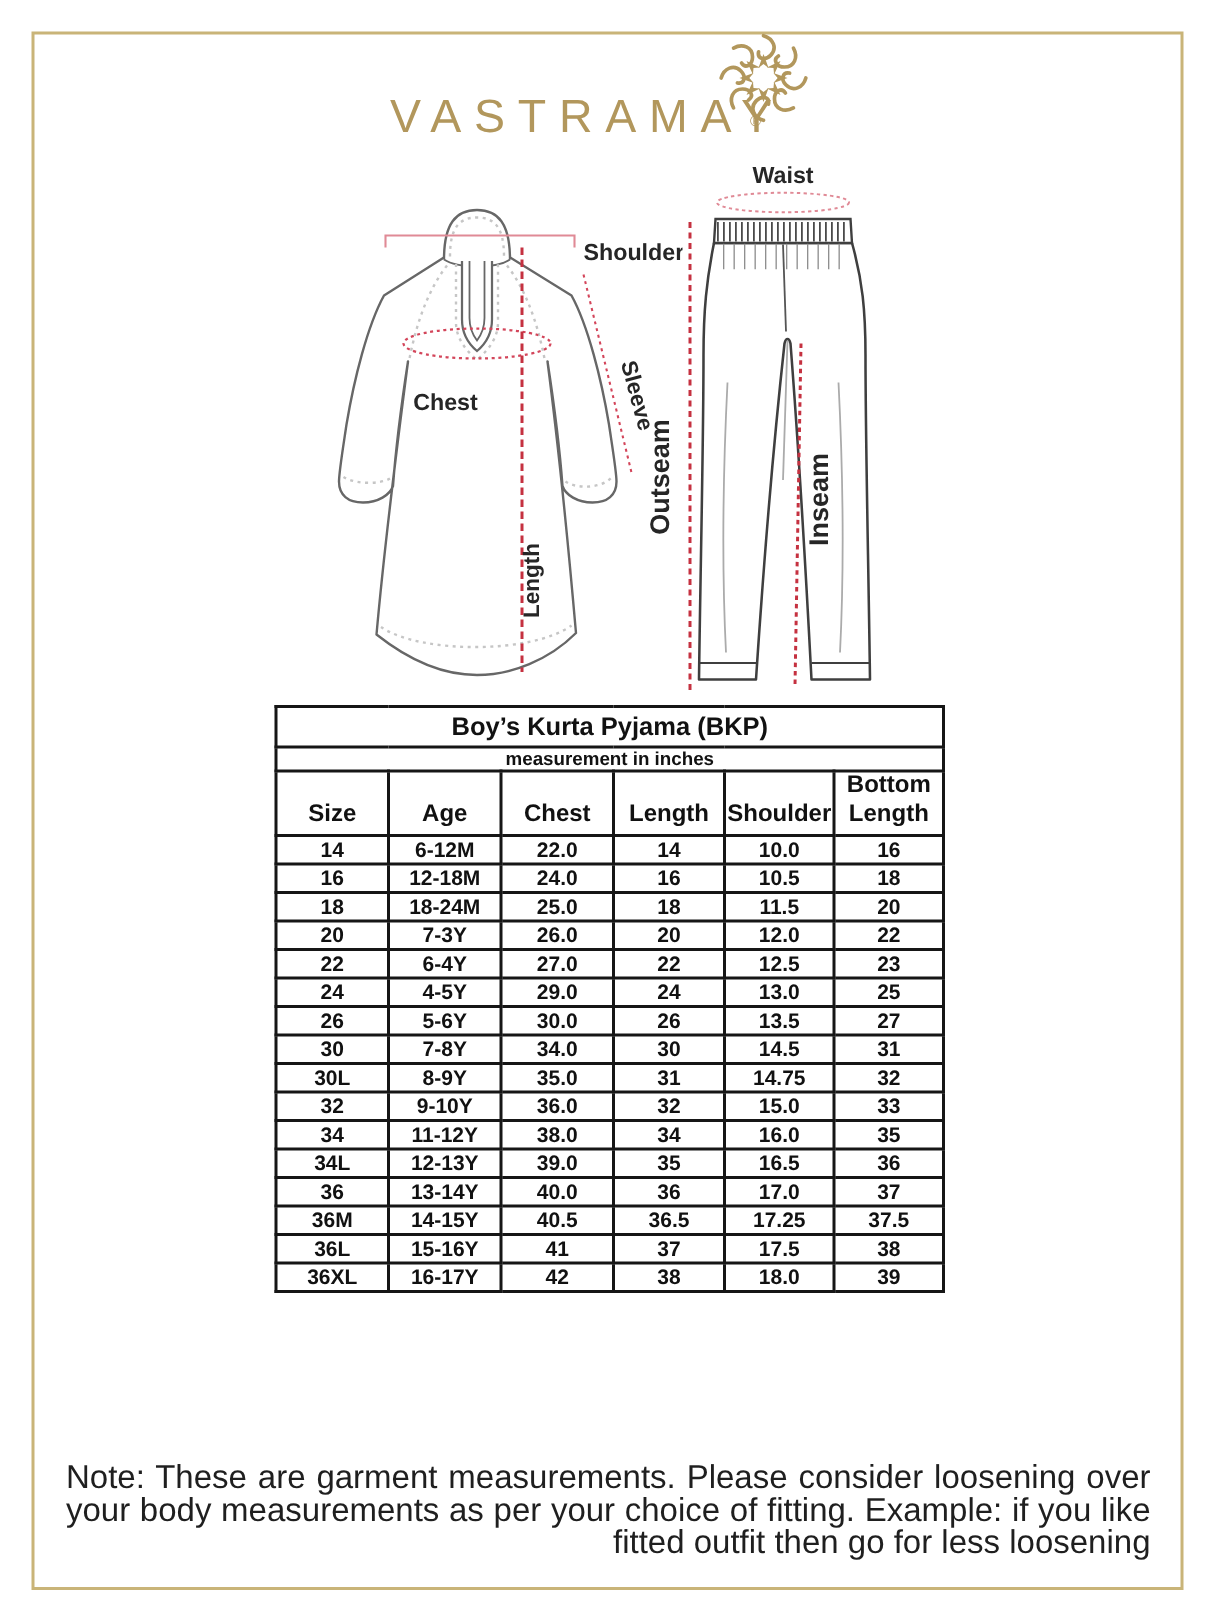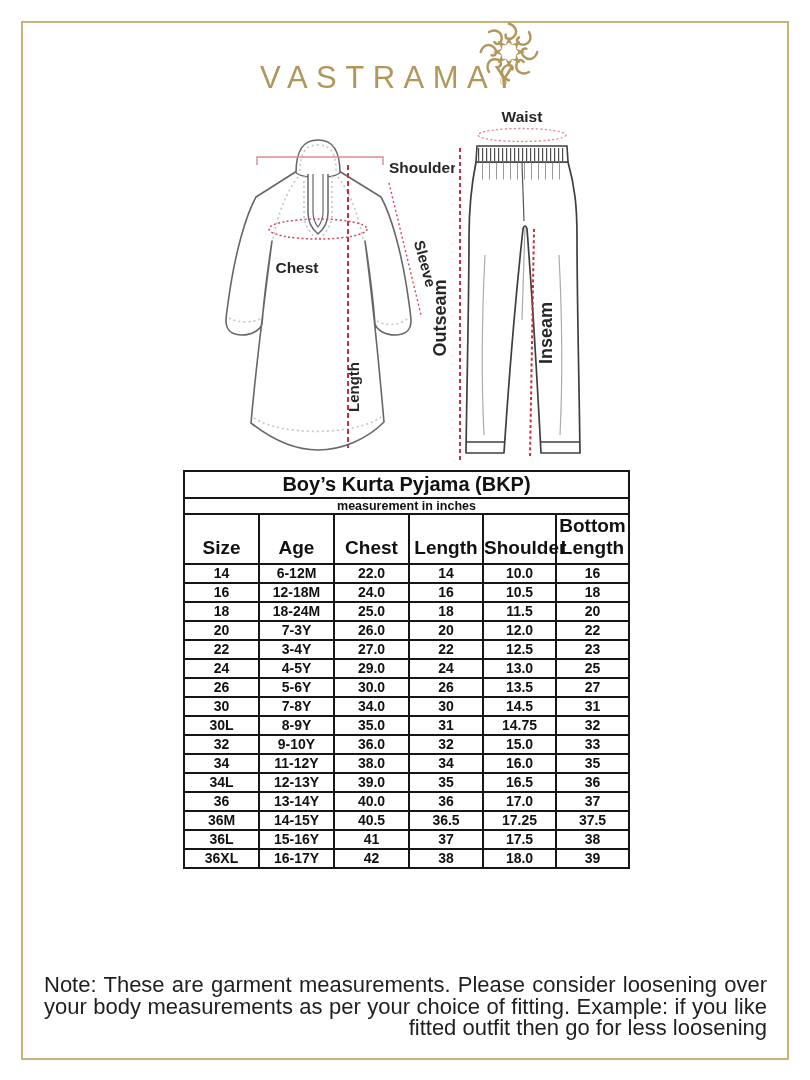--- a/index.html
+++ b/index.html
@@ -31,23 +31,23 @@
 
   
   .size-table{
     position:absolute;left:183px;top:470px;width:445px;
     border-collapse:collapse;table-layout:fixed;background:#fff;
   }
   .size-table th,.size-table td{
     border:2px solid #161616;text-align:center;vertical-align:middle;
     color:#111;
   }
-  .size-table .title-cell{height:27px;font-size:20px;font-weight:700;}
+  .size-table .title-cell{height:27px;font-size:17px;font-weight:700;}
   .size-table .subtitle-cell{height:14px;font-size:12.5px;font-weight:700;}
-  .size-table .col-head{height:32px;font-size:19px;font-weight:700;vertical-align:bottom;padding-bottom:3px;line-height:1.18;}
+  .size-table .col-head{height:32px;font-size:16px;font-weight:700;vertical-align:bottom;padding-bottom:3px;line-height:1.18;}
   .size-table td{height:19px;font-size:14px;font-weight:700;line-height:1;}
 
   
   .note{
     position:absolute;left:44px;right:43px;top:974px;
     font-size:22px;line-height:21.5px;color:#1f1f1f;
     text-align:justify;text-align-last:right;
   }
 </style>
 </head>
@@ -188,21 +188,21 @@
         <tr>
       <td>20</td>
       <td>7-3Y</td>
       <td>26.0</td>
       <td>20</td>
       <td>12.0</td>
       <td>22</td>
     </tr>
         <tr>
       <td>22</td>
-      <td>3-4Y</td>
+      <td>6-4Y</td>
       <td>27.0</td>
       <td>22</td>
       <td>12.5</td>
       <td>23</td>
     </tr>
         <tr>
       <td>24</td>
       <td>4-5Y</td>
       <td>29.0</td>
       <td>24</td>

